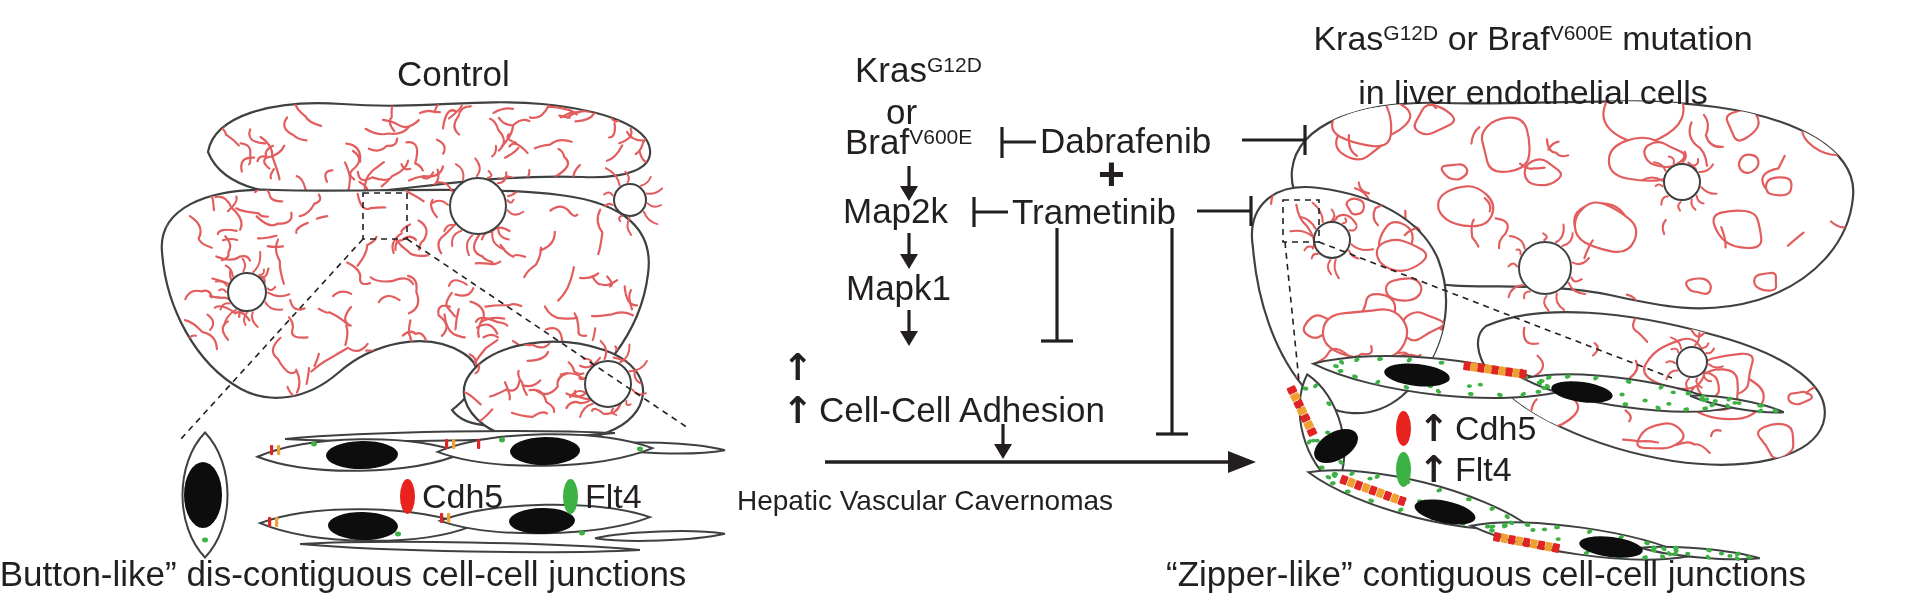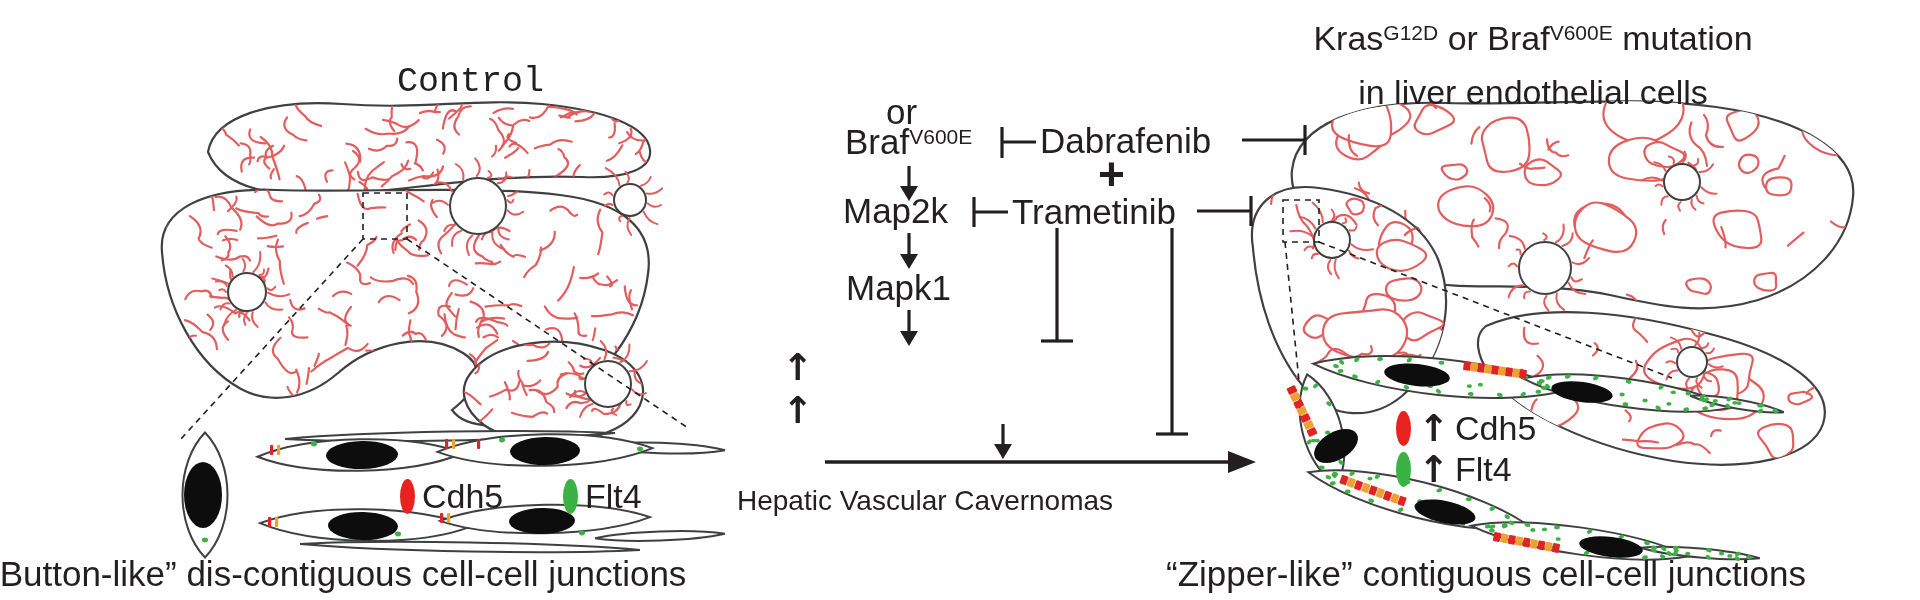--- a/index.html
+++ b/index.html
@@ -723,40 +723,42 @@
         <line x1="1251" y1="196" x2="1251" y2="226"></line>
 
       <line x1="1057" y1="228" x2="1057" y2="340"></line>
         <line x1="1041" y1="341" x2="1073" y2="341"></line>
 
       <line x1="1172" y1="228" x2="1172" y2="433"></line>
         <line x1="1156" y1="434" x2="1188" y2="434"></line>
     </g>
   </svg>
 
-  <div class="t" style="left:397px;top:64px;font-family:Liberation Mono, monospace;">Control</div>
+  <div class="t" style="left:397px;top:56px;">Control</div>
 
   <div class="t center rtitle" style="left:1250px;top:6px;width:566px;font-size:34px;">
     <div><span>Kras</span><sup>G12D</sup><span> or Braf</span><sup>V600E</sup><span> mutation</span></div>
     <div>in liver endothelial cells</div>
   </div>
 
+  <div class="t" style="left:855px;top:52px;"><span>Kras</span><sup>G12D</sup></div>
   <div class="t" style="left:886px;top:94px;">or</div>
   <div class="t" style="left:845px;top:124px;"><span>Braf</span><sup>V600E</sup></div>
   <div class="t" style="left:1040px;top:123px;">Dabrafenib</div>
   <div class="t plus" style="left:1098px;top:151px;">+</div>
   <div class="t" style="left:843px;top:193px;">Map2k</div>
   <div class="t" style="left:1012px;top:194px;">Trametinib</div>
   <div class="t" style="left:846px;top:270px;">Mapk1</div>
 
   <div class="row" style="left:782px;top:346px;">
     <span class="up">↑</span>
   </div>
   <div class="row" style="left:782px;top:389px;">
     <span class="up">↑</span>
+    <span class="t" style="position:static;">Cell-Cell Adhesion</span>
   </div>
 
   <div class="t" style="left:737px;top:486px;font-size:28px;">Hepatic Vascular Cavernomas</div>
 
   <div class="row" style="left:400px;top:477px;">
     <span class="ellipse marker-red" style="background: rgb(232, 35, 31);"></span>
     <span class="legend-label">Cdh5</span>
   </div>
   <div class="row" style="left:563px;top:477px;">
     <span class="ellipse marker-green" style="background: rgb(60, 178, 68);"></span>

